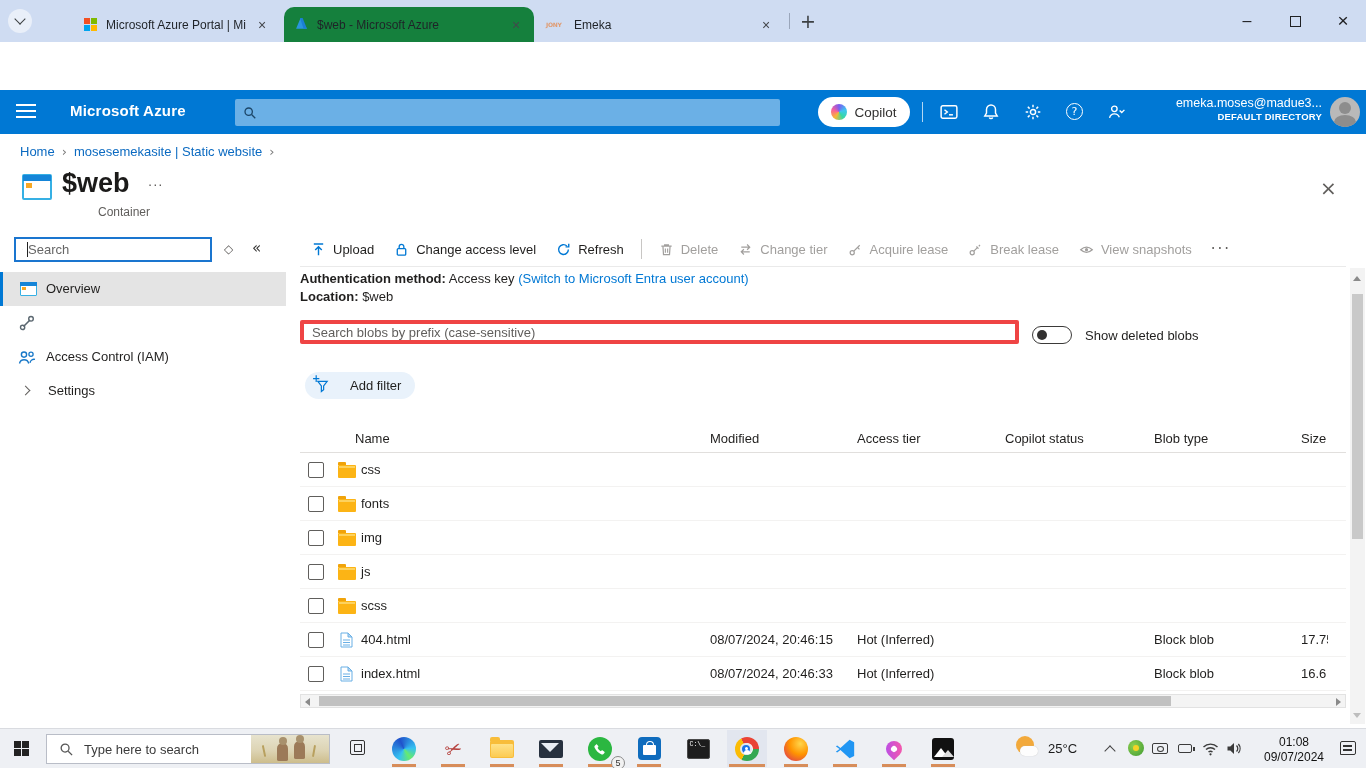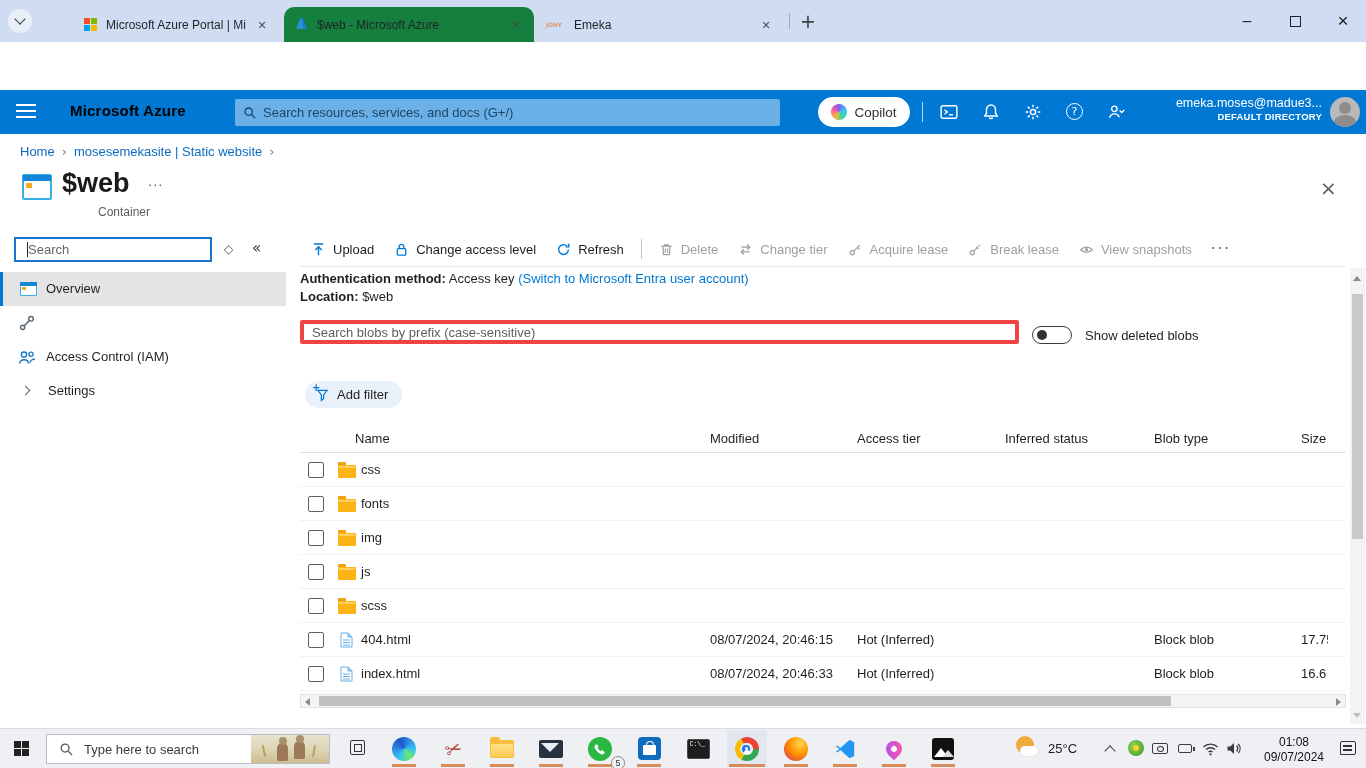--- a/index.html
+++ b/index.html
@@ -38,21 +38,21 @@
   .navic { position:absolute; top:54px; width:24px; height:24px; color:#5f6368; }
   .urlpill { position:absolute; left:128px; top:49px; width:1072px; height:34px; border-radius:17px; background:#e9eefa; }
   .urltext { position:absolute; left:164px; top:56px; width:1030px; font-size:14.5px; color:#202124;
     white-space:nowrap; overflow:hidden; line-height:20px; }
   .ic-star::before { content:"☆"; font-size:17px; color:#5f6368; }
 
   
   .azheader { position:absolute; left:0; top:90px; width:1366px; height:44px; background:#0078d4; }
   .hamburger { position:absolute; left:16px; top:14px; width:20px; height:2px; background:#fff;
     box-shadow:0 6px 0 #fff, 0 12px 0 #fff; }
-  .azbrand { position:absolute; left:70px; top:12px; color:#000000; font-size:15px; font-weight:bold; letter-spacing:0.2px; }
+  .azbrand { position:absolute; left:70px; top:12px; color:#ffffff; font-size:15px; font-weight:bold; letter-spacing:0.2px; }
   .azsearch { position:absolute; left:235px; top:99px; width:545px; height:27px; background:rgba(255,255,255,0.42);
     border-radius:2px; display:flex; align-items:center; padding:0 8px; }
   .azsearch input { border:none; outline:none; background:transparent; flex:1; font-size:13px; color:#123a5e;
     font-family:"Liberation Sans",sans-serif; margin-left:6px; }
   .azsearch input::placeholder { color:#1c4668; opacity:1; }
   .copilot { position:absolute; left:818px; top:97px; width:92px; height:30px; background:#fff; border-radius:15px;
     display:flex; align-items:center; justify-content:center; gap:7px; }
   .copilot-ic { width:16px; height:16px; border-radius:50%;
     background:conic-gradient(#7b5cf0,#3ec6f0,#35d8a4,#f7b733,#f95f9a,#7b5cf0); }
   .copilot span { font-size:13.5px; color:#323130; }
@@ -128,21 +128,21 @@
 
   .blob-search { position:absolute; left:300px; top:320px; width:719px; height:24px; border:4px solid #ef4444;
     border-radius:2px; padding:0 8px; font-size:13px; font-family:"Liberation Sans",sans-serif; color:#201f1e; outline:none; }
   .blob-search::placeholder { color:#605e5c; opacity:1; }
   .toggle { position:absolute; left:1032px; top:326px; width:40px; height:18px; border:1px solid #3b3a39;
     border-radius:9px; background:#fff; }
   .toggle::before { content:""; position:absolute; left:4px; top:3px; width:10px; height:10px; border-radius:50%; background:#323130; }
   .toggle-label { position:absolute; left:1085px; top:328px; font-size:13px; }
 
   .addfilter { position:absolute; left:305px; top:372px; height:27px; padding:0 14px 0 10px; background:#e9f2fb;
-    border-radius:14px; display:flex; align-items:center; gap:7px; font-size:13px; color:#201f1e;margin-top:9px; }
+    border-radius:14px; display:flex; align-items:center; gap:20px; font-size:13px; color:#201f1e; }
   .funnelwrap { position:relative; width:15px; height:15px; }
   .funnel-plus { position:absolute; left:-3px; top:-5px; color:#0078d4; font-size:10px; font-weight:bold; }
   .funnel-plus::before { content:"+"; }
 
   
   .thead { position:absolute; left:300px; top:426px; width:1046px; height:27px; border-bottom:1px solid #e1dfdd; }
   .thead span { position:absolute; top:5px; font-size:13px; color:#201f1e; white-space:nowrap; }
   .trow { position:absolute; left:300px; width:1046px; height:34px; border-bottom:1px solid #f3f2f1; overflow:hidden; }
   .trow span { position:absolute; line-height:34px; font-size:13px; white-space:nowrap; }
   .c-name{left:61px}.c-mod{left:410px}.c-tier{left:557px}.c-blob{left:854px}
@@ -323,21 +323,20 @@
 
 <div class="azheader">
   <div class="hamburger"></div>
   <div class="azbrand">Microsoft Azure</div>
 </div>
 <div class="azsearch">
   <svg width="14" height="14" viewBox="0 0 16 16">
     <circle cx="6.5" cy="6.5" r="4.2" fill="none" stroke="#1c4668" stroke-width="1.5"></circle>
     <line x1="9.8" y1="9.8" x2="14" y2="14" stroke="#1c4668" stroke-width="1.5"></line>
   </svg>
-  <input placeholder="Search resources, services, and docs (G+/)" style="">
 </div>
 <div class="copilot">
   <span class="copilot-ic"></span>
   <span>Copilot</span>
 </div>
 <div class="hdrsep"></div>
 <svg class="hdric" style="left:940px;" width="18" height="18" viewBox="0 0 16 16">
   <rect x="1" y="2.5" width="14" height="11" rx="1.5" fill="none" stroke="#fff" stroke-width="1.3"></rect>
   <path d="M4 6 l2.5 2 L4 10" fill="none" stroke="#fff" stroke-width="1.3"></path>
   <line x1="8" y1="10.5" x2="11.5" y2="10.5" stroke="#fff" stroke-width="1.3"></line>
@@ -510,21 +509,21 @@
       </svg>
     <span class="funnel-plus glyph"></span>
   </span>
   <span>Add filter</span>
 </div>
 
 <div class="thead">
   <span class="h-name">Name</span>
   <span class="h-mod">Modified</span>
   <span class="h-tier">Access tier</span>
-  <span class="h-arch">Inferred status</span>
+  <span class="h-arch">Copilot status</span>
   <span class="h-blob">Blob type</span>
   <span class="h-size">Size</span>
 </div>
 
 <div class="trow" style="top:453px;">
   <span class="checkbox"></span>
   <span class="folder"></span>
   <span class="c-name">css</span>
   <span class="c-mod"></span>
   <span class="c-tier"></span>

